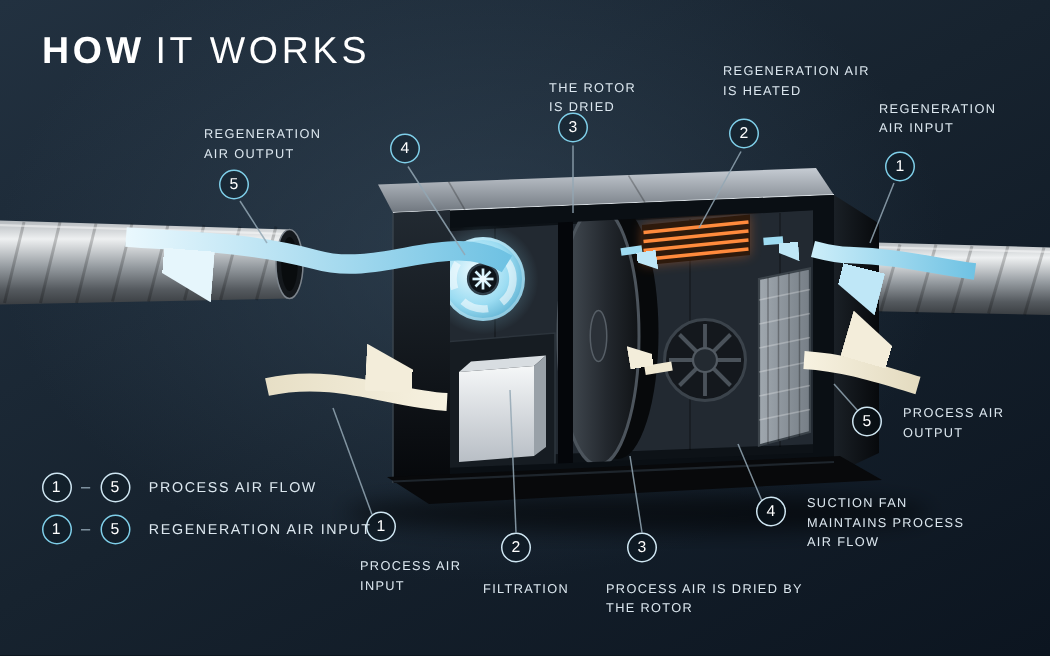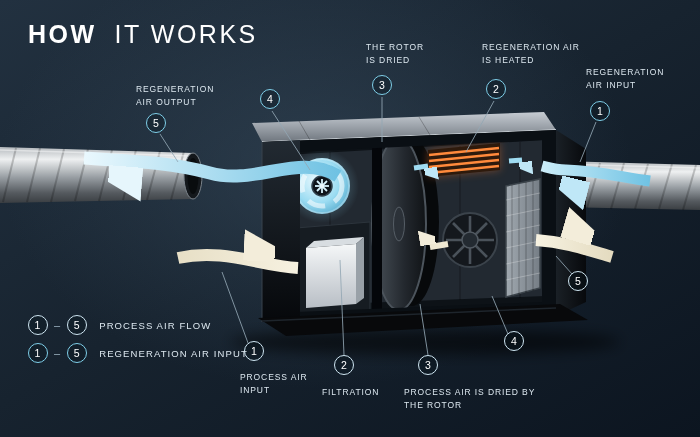--- a/index.html
+++ b/index.html
@@ -6,21 +6,21 @@
   #stage{
     position:relative;width:700px;height:437px;overflow:hidden;
     font-family:"Liberation Sans", sans-serif;
     background:
       radial-gradient(ellipse at 45% 38%, rgba(58,78,96,.55) 0%, rgba(58,78,96,0) 58%),
       linear-gradient(150deg,#223140 0%,#17232f 48%,#0c1520 100%);
     color:#e3ecf2;
   }
   .title{position:absolute;left:28px;top:20px;font-size:25px;letter-spacing:2.5px;color:#ffffff;white-space:nowrap;}
   .title .b{font-weight:700;}
-  .title .l{font-weight:300;margin-left:18px;}
+  .title .l{font-weight:300;margin-left:7px;}
   .co-label{
     position:absolute;font-size:8.5px;letter-spacing:.9px;line-height:1.5;
     color:#dce7ef;text-transform:uppercase;
   }
   .badge{
     position:absolute;width:20px;height:20px;border-radius:50%;
     display:flex;align-items:center;justify-content:center;
     font-size:10.5px;font-weight:400;color:#ffffff;
     background:rgba(10,22,32,.35);box-sizing:border-box;
   }
@@ -275,41 +275,43 @@
 
   <div class="title">
     <span class="b">HOW</span><span class="l">IT WORKS</span>
   </div>
 
   <div class="co-label" style="left:136px;top:83px;width:86px;text-align:left">REGENERATION AIR OUTPUT</div>
   <div class="badge reg" style="left:146px;top:113px">5</div>
 
   <div class="badge reg" style="left:260px;top:89px">4</div>
 
-  <div class="co-label" style="left:366px;top:41px;width:66px">THE ROTOR IS DRIED</div>
+  <div class="co-label" style="left:366px;top:52px;width:66px">THE ROTOR IS DRIED</div>
   <div class="badge reg" style="left:372px;top:75px">3</div>
 
   <div class="co-label" style="left:482px;top:41px;width:108px">REGENERATION AIR IS HEATED</div>
   <div class="badge reg" style="left:486px;top:79px">2</div>
 
   <div class="co-label" style="left:586px;top:66px;width:86px">REGENERATION AIR INPUT</div>
   <div class="badge reg" style="left:590px;top:101px">1</div>
 
   <div class="badge pro" style="left:244px;top:341px">1</div>
   <div class="co-label" style="left:240px;top:371px;width:76px">PROCESS AIR INPUT</div>
 
   <div class="badge pro" style="left:334px;top:355px">2</div>
   <div class="co-label" style="left:322px;top:386px;width:80px">FILTRATION</div>
 
   <div class="badge pro" style="left:418px;top:355px">3</div>
   <div class="co-label" style="left:404px;top:386px;width:132px">PROCESS AIR IS DRIED BY THE ROTOR</div>
 
   <div class="badge pro" style="left:504px;top:331px">4</div>
+  <div class="co-label" style="left:538px;top:329px;width:114px">SUCTION FAN MAINTAINS PROCESS AIR FLOW</div>
 
   <div class="badge pro" style="left:568px;top:271px">5</div>
+  <div class="co-label" style="left:602px;top:269px;width:76px">PROCESS AIR OUTPUT</div>
 
 
   <div class="legend-row" style="top:315px">
     <span class="badge pro">1</span>
     <span class="dash">–</span>
     <span class="badge pro">5</span>
     <span class="legend-label">PROCESS AIR FLOW</span>
   </div>
 
   <div class="legend-row" style="top:343px">

